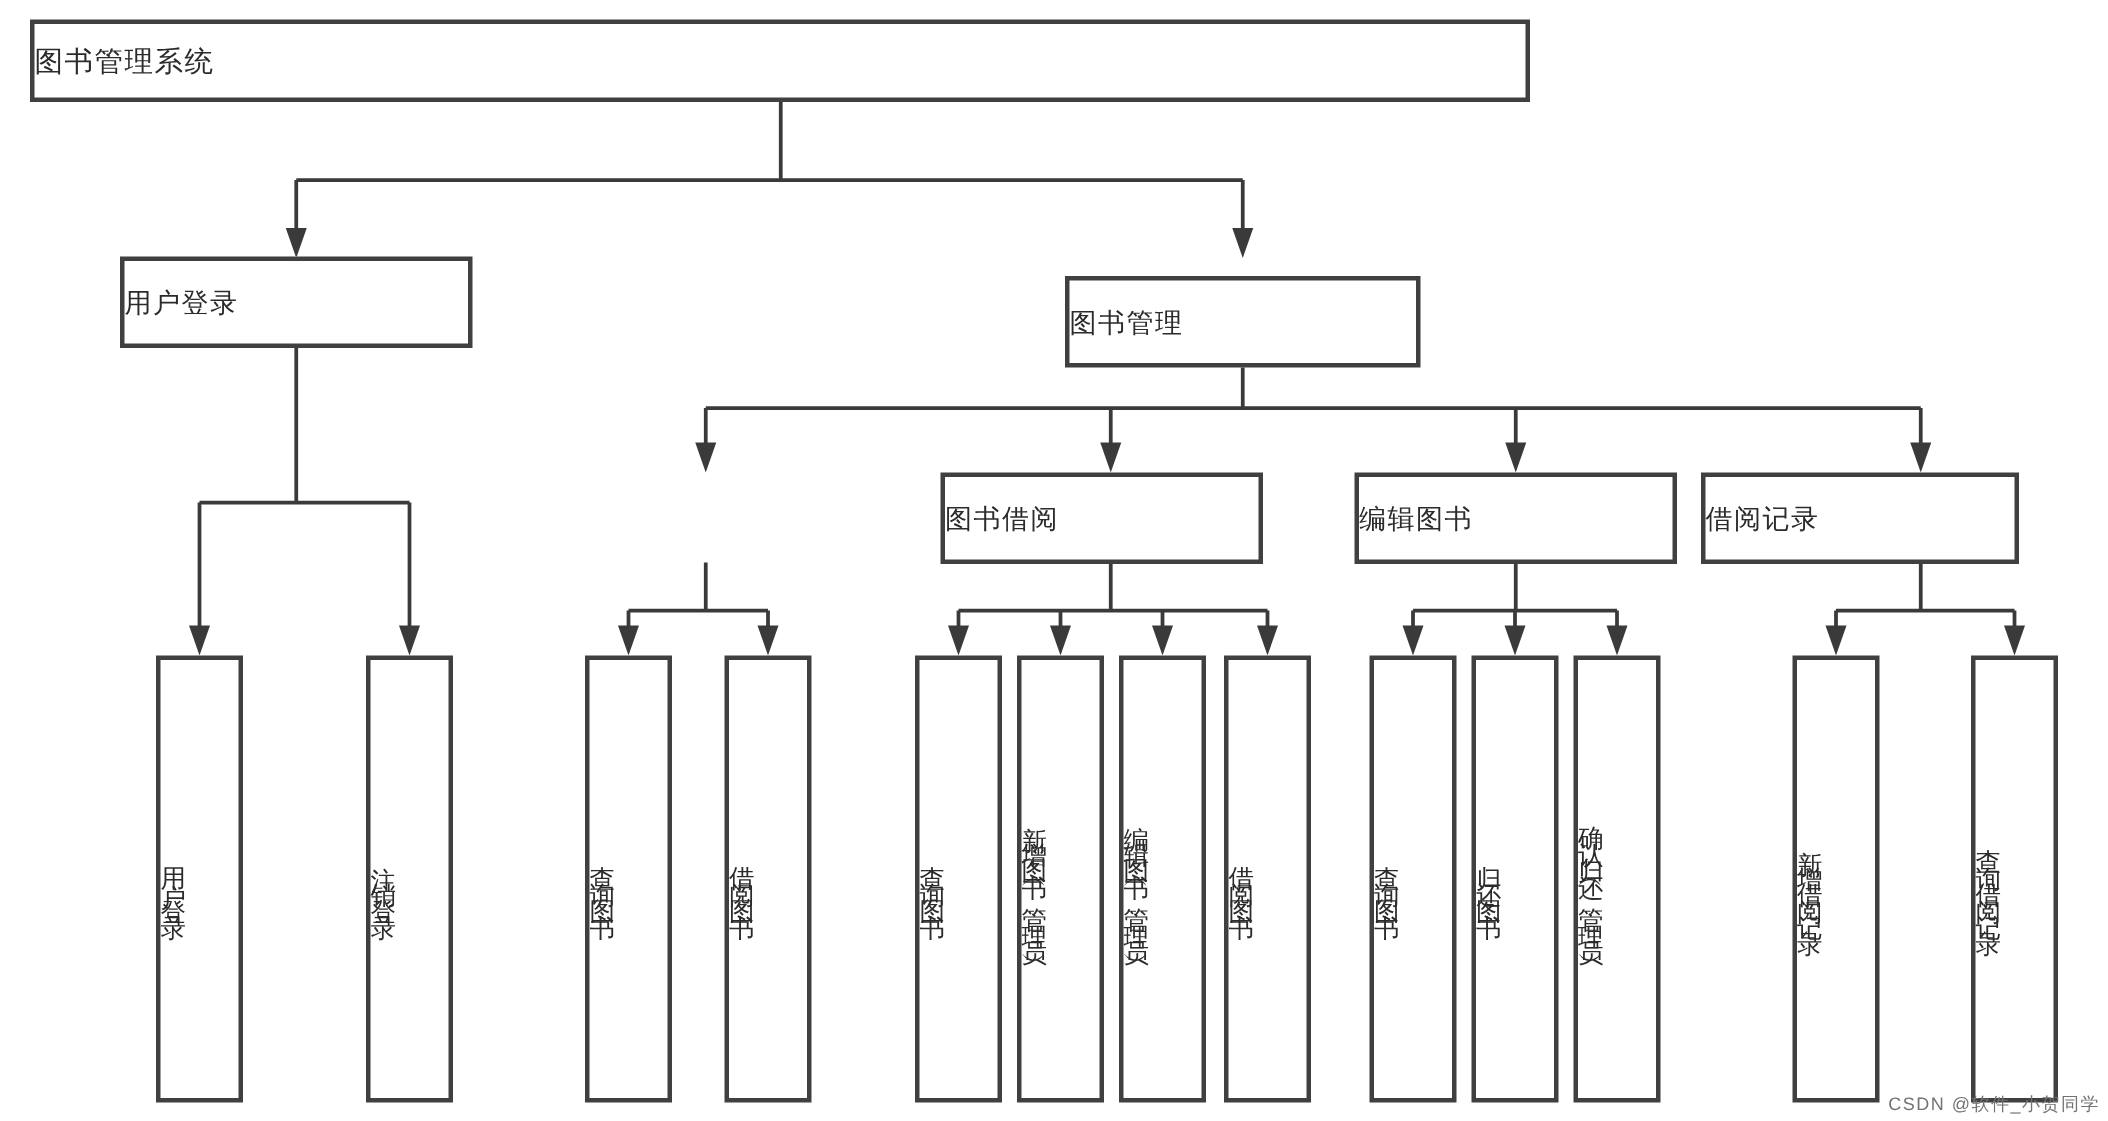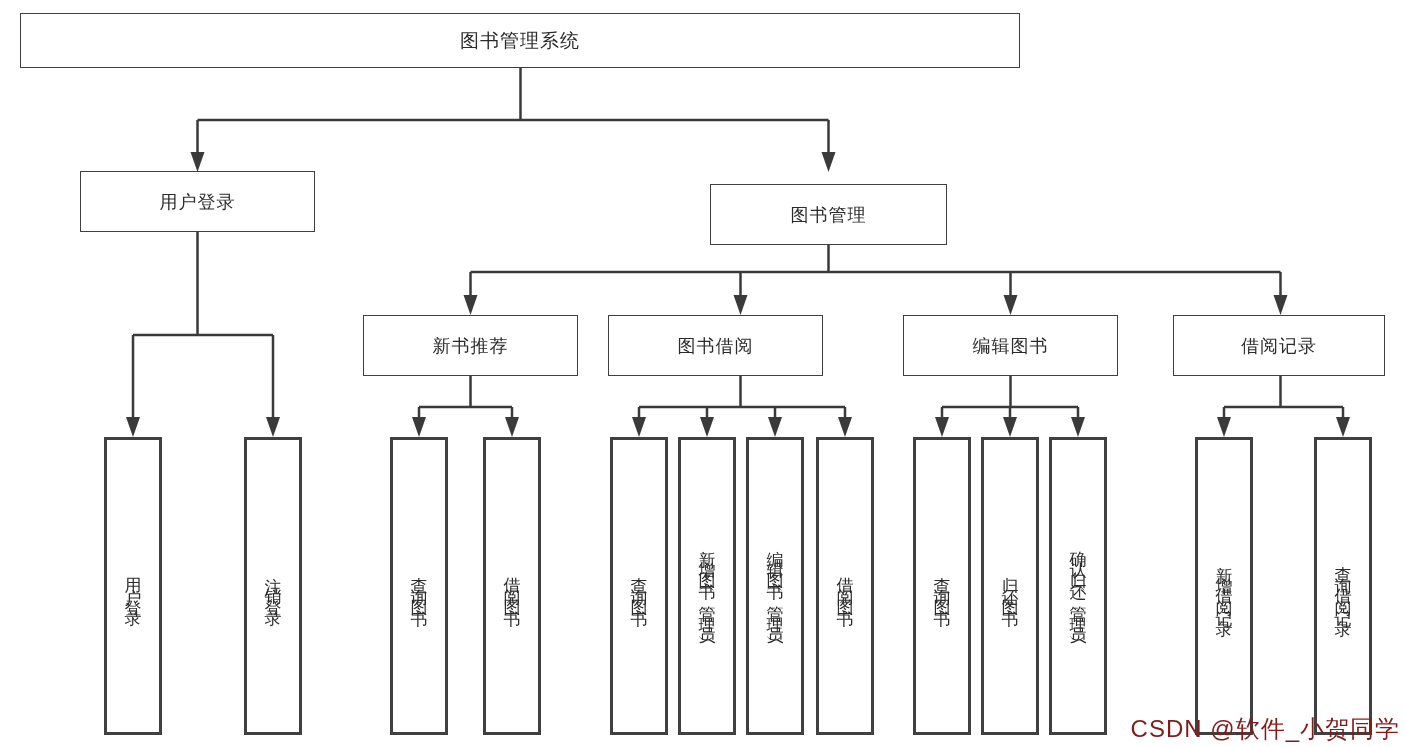--- a/index.html
+++ b/index.html
@@ -1,34 +1,34 @@
 <!DOCTYPE html>
 <html><head>
 <meta charset="utf-8">
 <style>
   html,body{margin:0;padding:0;background:#ffffff;}
   body{font-family:"Liberation Sans","DejaVu Sans",sans-serif;}
   #canvas{position:relative;width:1405px;height:747px;background:#ffffff;overflow:hidden;}
   #wires{position:absolute;left:0;top:0;width:1405px;height:747px;}
   .node{
     position:absolute;box-sizing:border-box;background:#ffffff;
-    border:1px solid #404040;display:flex;align-items:center;justify-content:center;
+    border:3px solid #404040;display:flex;align-items:center;
     color:#2b2b2b;
     font-family:Liberation Serif, serif;
   }
   .hlabel{font-size:18px;letter-spacing:1px;white-space:nowrap;}
   .root .hlabel{font-size:19px;}
   .leaf{border-width:3px;}
   .vtext{
     writing-mode:vertical-rl;text-orientation:upright;
     font-size:17px;letter-spacing:11px;line-height:1;white-space:nowrap;
   }
   #watermark{
     position:absolute;right:5px;bottom:2px;
-    font-size:24px;color:#7f1d1d;letter-spacing:1px;white-space:nowrap;
+    font-size:12px;color:#737373;letter-spacing:1px;white-space:nowrap;
   }
 </style>
 </head>
 <body>
 
 <div id="canvas">
 
   <svg id="wires" viewBox="0 0 1405 747" fill="none" stroke="#3a3a3a" stroke-width="2.5">
     <defs>
       <path id="arr" d="M-7 -20 L7 -20 L0 0 Z" fill="#3a3a3a" stroke="none"></path>
@@ -86,30 +86,27 @@
     <span class="hlabel">图书管理系统</span>
   </div>
 
   <div class="node" style="left:80px;top:171px;width:235px;height:61px;">
     <span class="hlabel">用户登录</span>
   </div>
   <div class="node" style="left:710px;top:171px;width:237px;height:61px;margin-top:13px;">
     <span class="hlabel">图书管理</span>
   </div>
 
-  <div class="node" style="left:363px;top:315px;width:215px;height:61px;">
-    <span class="hlabel">新书推荐</span>
-  </div>
-  <div class="node" style="left:608px;top:315px;width:215px;height:61px;">
+  <div class="node" style="left:627px;top:315px;width:215px;height:61px;">
     <span class="hlabel">图书借阅</span>
   </div>
   <div class="node" style="left:903px;top:315px;width:215px;height:61px;">
     <span class="hlabel">编辑图书</span>
   </div>
-  <div class="node" style="left:1173px;top:315px;width:212px;height:61px;">
+  <div class="node" style="left:1134px;top:315px;width:212px;height:61px;">
     <span class="hlabel">借阅记录</span>
   </div>
 
   <div class="node leaf" style="left:104px;top:437px;width:58px;height:298px;">
     <span class="vtext">用户登录</span>
   </div>
   <div class="node leaf" style="left:244px;top:437px;width:58px;height:298px;">
     <span class="vtext">注销登录</span>
   </div>
 

